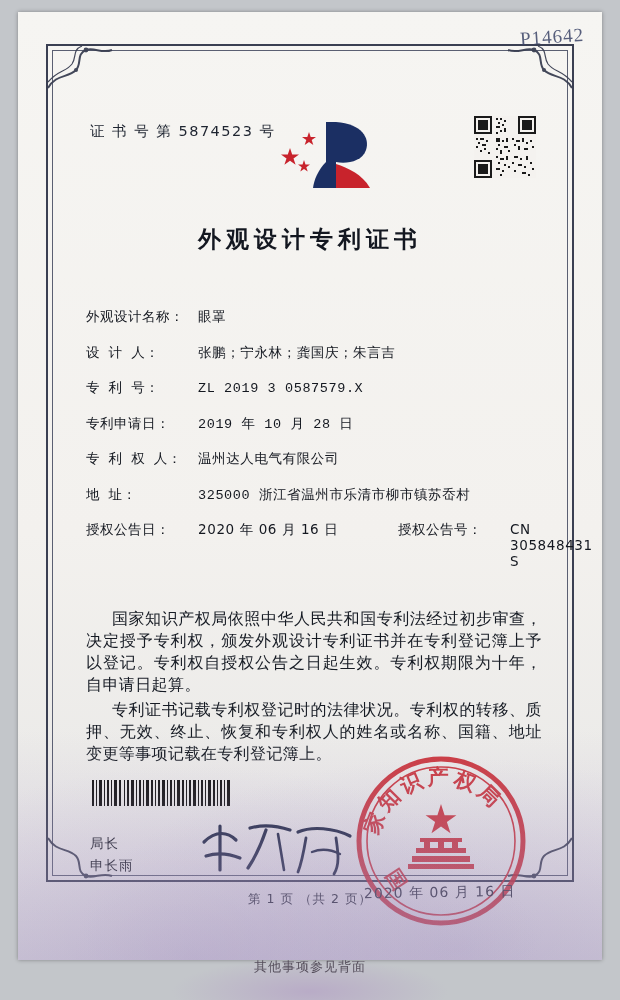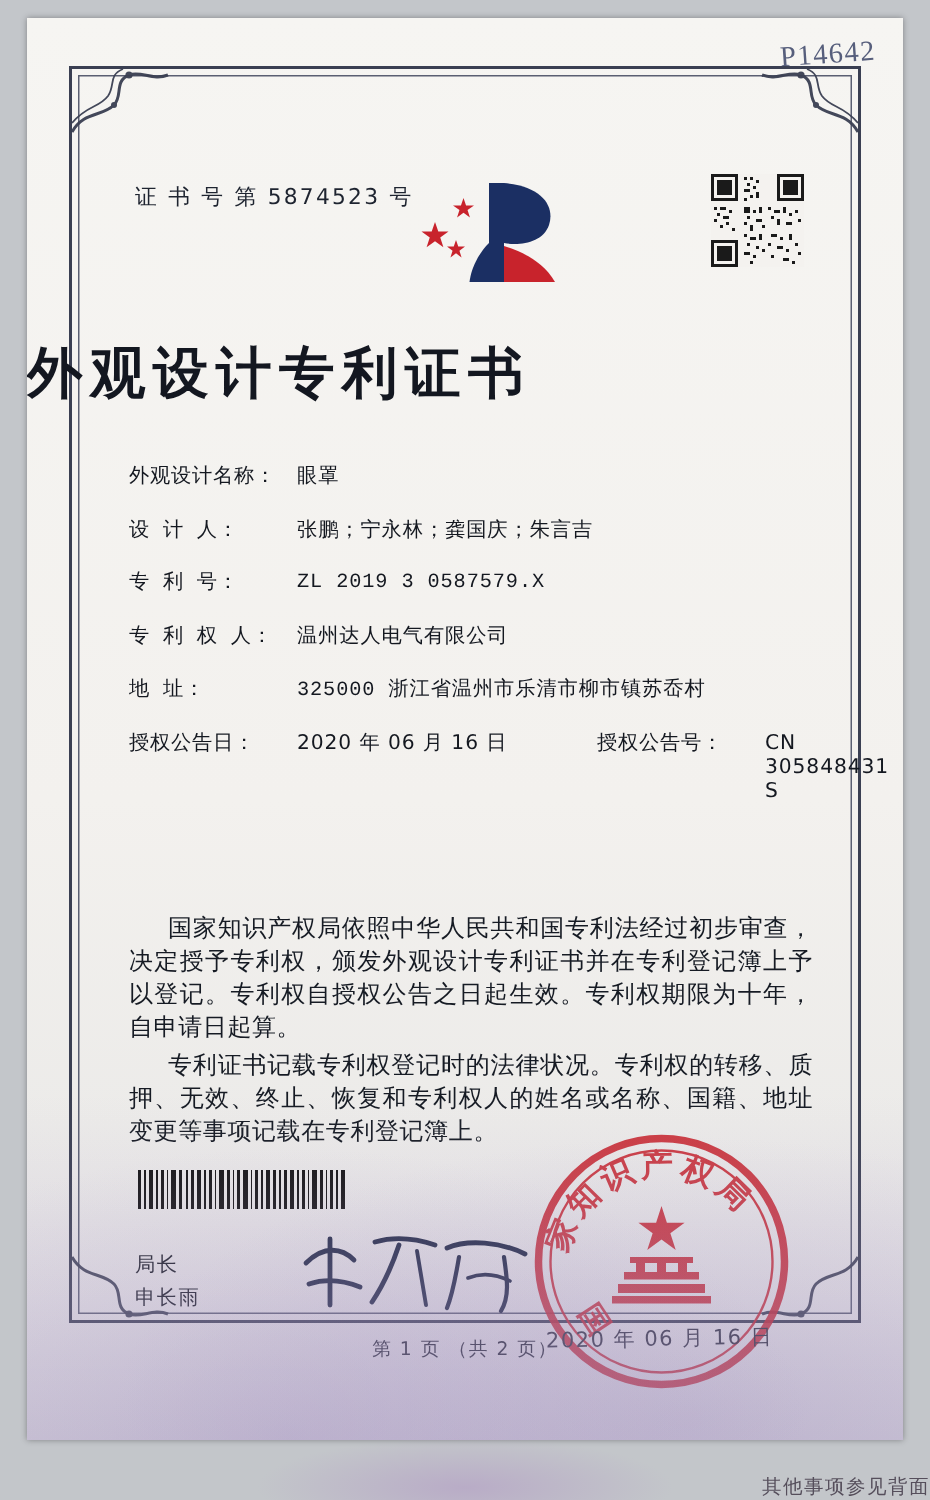--- a/index.html
+++ b/index.html
@@ -117,22 +117,22 @@
     top: 100px;
     width: 110px;
     height: 86px;
   }
 
   
   .title {
     position: absolute;
     left: 0; right: 0;
     top: 212px;
-    text-align: left;
-    font-size: 37px;
+    text-align: center;
+    font-size: 23px;
     font-weight: bold;
     letter-spacing: 5px;
     color: #131720;
     font-family: "DejaVu Sans", sans-serif;
   }
 
   
   .fields {
     position: absolute;
     left: 68px;
@@ -239,22 +239,22 @@
     text-align: center;
     font-size: 12.5px;
     color: #1d222c;
     letter-spacing: 1px;
     font-family: "DejaVu Sans", sans-serif;
   }
   
   .bottom-note {
     position: absolute;
     left: 0; right: 0;
-    bottom: 0;
-    text-align: right;
+    bottom: 24px;
+    text-align: center;
     font-size: 13px;
     color: #4a4250;
     letter-spacing: 1px;
     font-family: "DejaVu Sans", sans-serif;
     opacity: .9;
   }
   .bottom-smudge {
     position: absolute;
     left: 170px;
     bottom: 0px;
@@ -404,20 +404,24 @@
       </div>
       <div class="row">
         <span class="lbl">设 计 人：</span>
         <span class="val">张鹏；宁永林；龚国庆；朱言吉</span>
       </div>
       <div class="row">
         <span class="lbl">专 利 号：</span>
         <span class="val">ZL 2019 3 0587579.X</span>
       </div>
       <div class="row">
+        <span class="lbl">专利申请日：</span>
+        <span class="val">2019 年 10 月 28 日</span>
+      </div>
+      <div class="row">
         <span class="lbl">专 利 权 人：</span>
         <span class="val">温州达人电气有限公司</span>
       </div>
       <div class="row">
         <span class="lbl">地    址：</span>
         <span class="val">325000 浙江省温州市乐清市柳市镇苏岙村</span>
       </div>
       <div class="row2">
         <span class="lbl">授权公告日：</span>
         <span class="val">2020 年 06 月 16 日</span>

